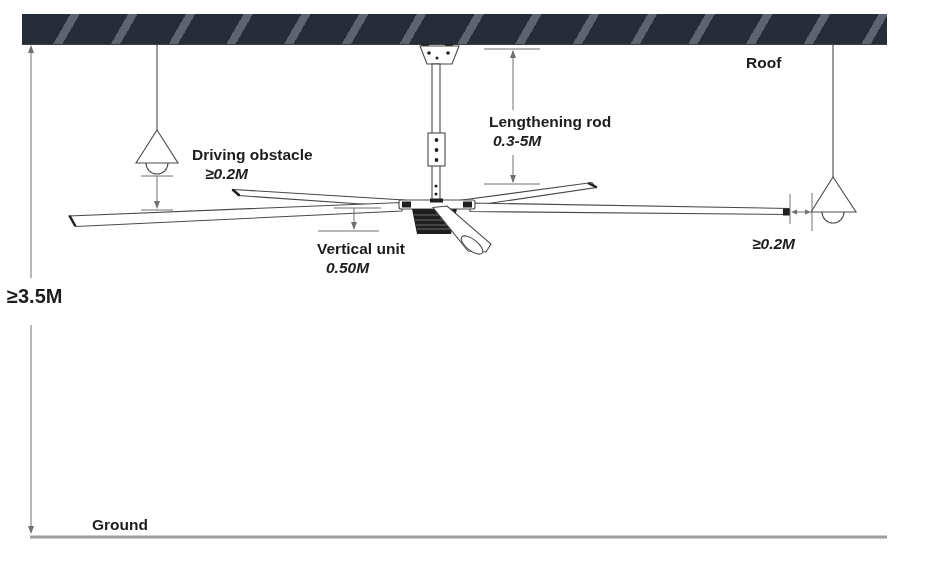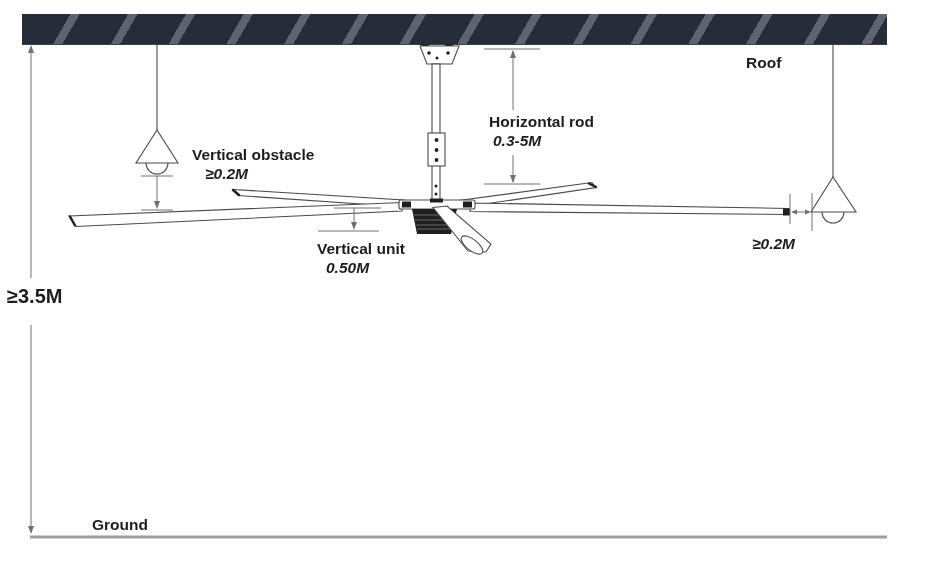--- a/index.html
+++ b/index.html
@@ -148,26 +148,26 @@
       <line class="dim" x1="812" y1="193" x2="812" y2="231"></line>
       <line class="dim" x1="793" y1="212" x2="809" y2="212"></line>
       <polygon class="ar" points="791,212 797,209.5 797,214.5"></polygon>
       <polygon class="ar" points="811,212 805,209.5 805,214.5"></polygon>
     </g>
   </svg>
 
   <div class="lbl" style="left:746px;top:53px">Roof</div>
 
   <div class="lbl" style="left:192px;top:145px">
-    <span>Vertical obstacle</span>
+    <span>Driving obstacle</span>
     <span class="l2" style="padding-left:13px">≥0.2M</span>
   </div>
 
   <div class="lbl" style="left:489px;top:112px">
-    <span>Horizontal rod</span>
+    <span>Lengthening rod</span>
     <span class="l2" style="padding-left:4px">0.3-5M</span>
   </div>
 
   <div class="lbl" style="left:317px;top:239px">
     <span>Vertical unit</span>
     <span class="l2" style="padding-left:9px">0.50M</span>
   </div>
 
   <div class="lbl" style="left:739px;top:234px">
     <span class="l2" style="padding-left:13px">≥0.2M</span>

